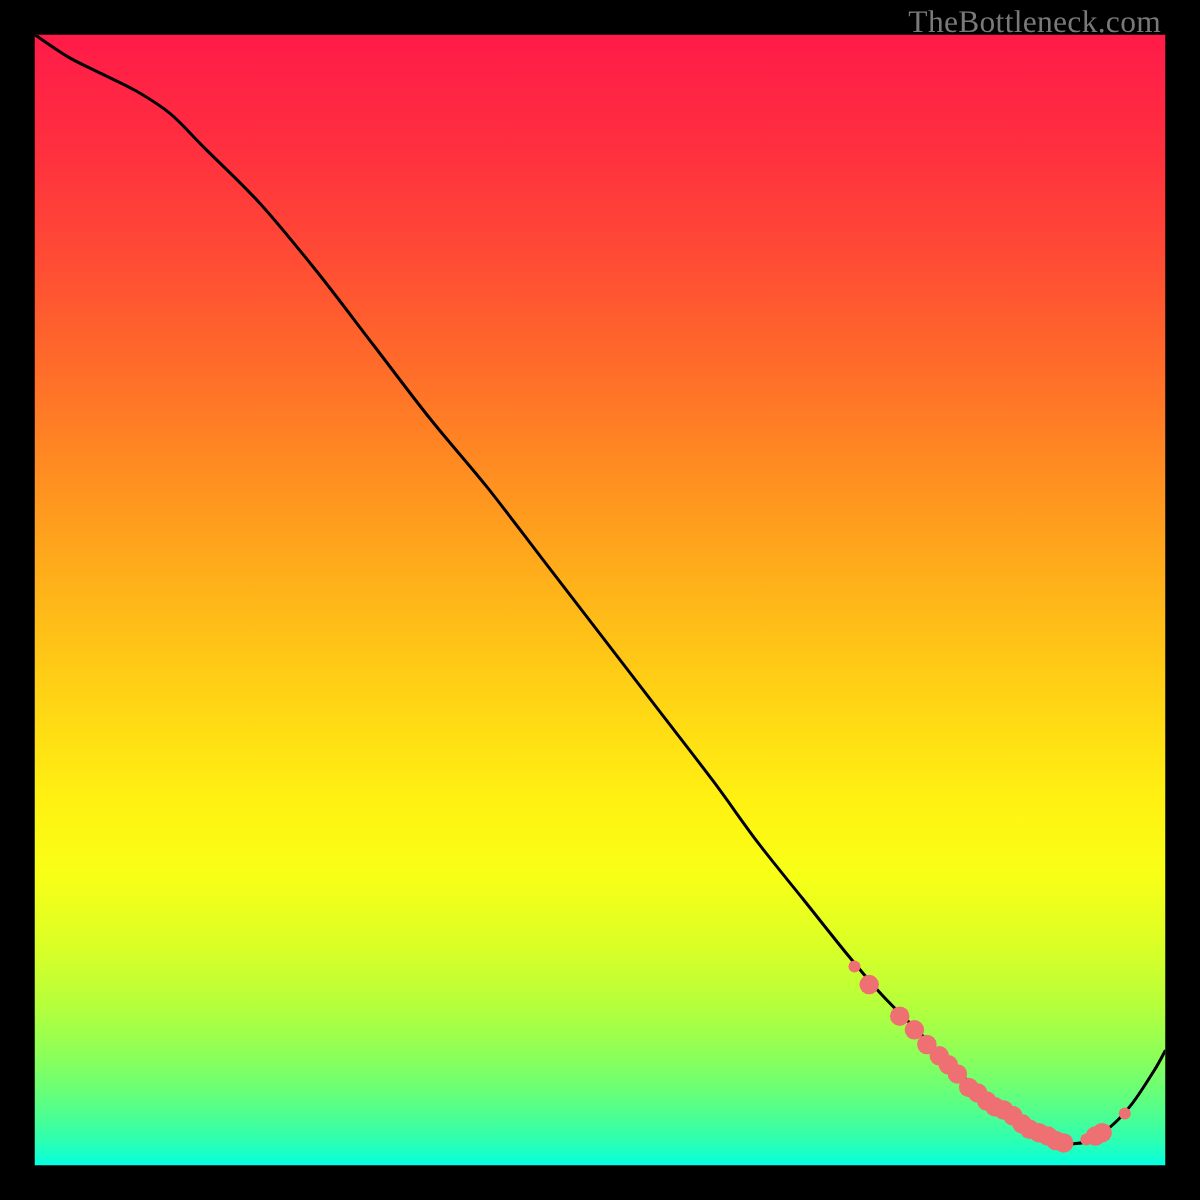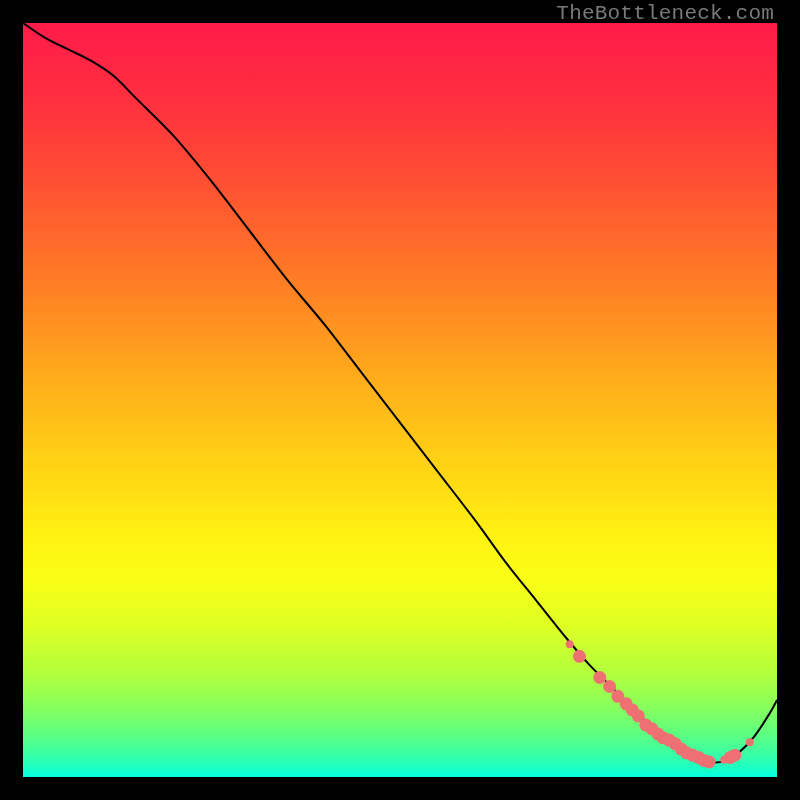--- a/index.html
+++ b/index.html
@@ -22,21 +22,21 @@
     position: absolute;
     left: 0;
     top: 0;
     width: 754px;
     height: 754px;
   }
   .watermark {
     position: absolute;
     top: 2px;
     right: 26px;
-    font-family: Liberation Mono, monospace;
+    font-family: Liberation Serif, serif;
     font-size: 21px;
     color: #797979;
     letter-spacing: 0.2px;
   }
   svg { display: block; }
 </style>
 </head>
 <body>
 
 <div class="frame">

